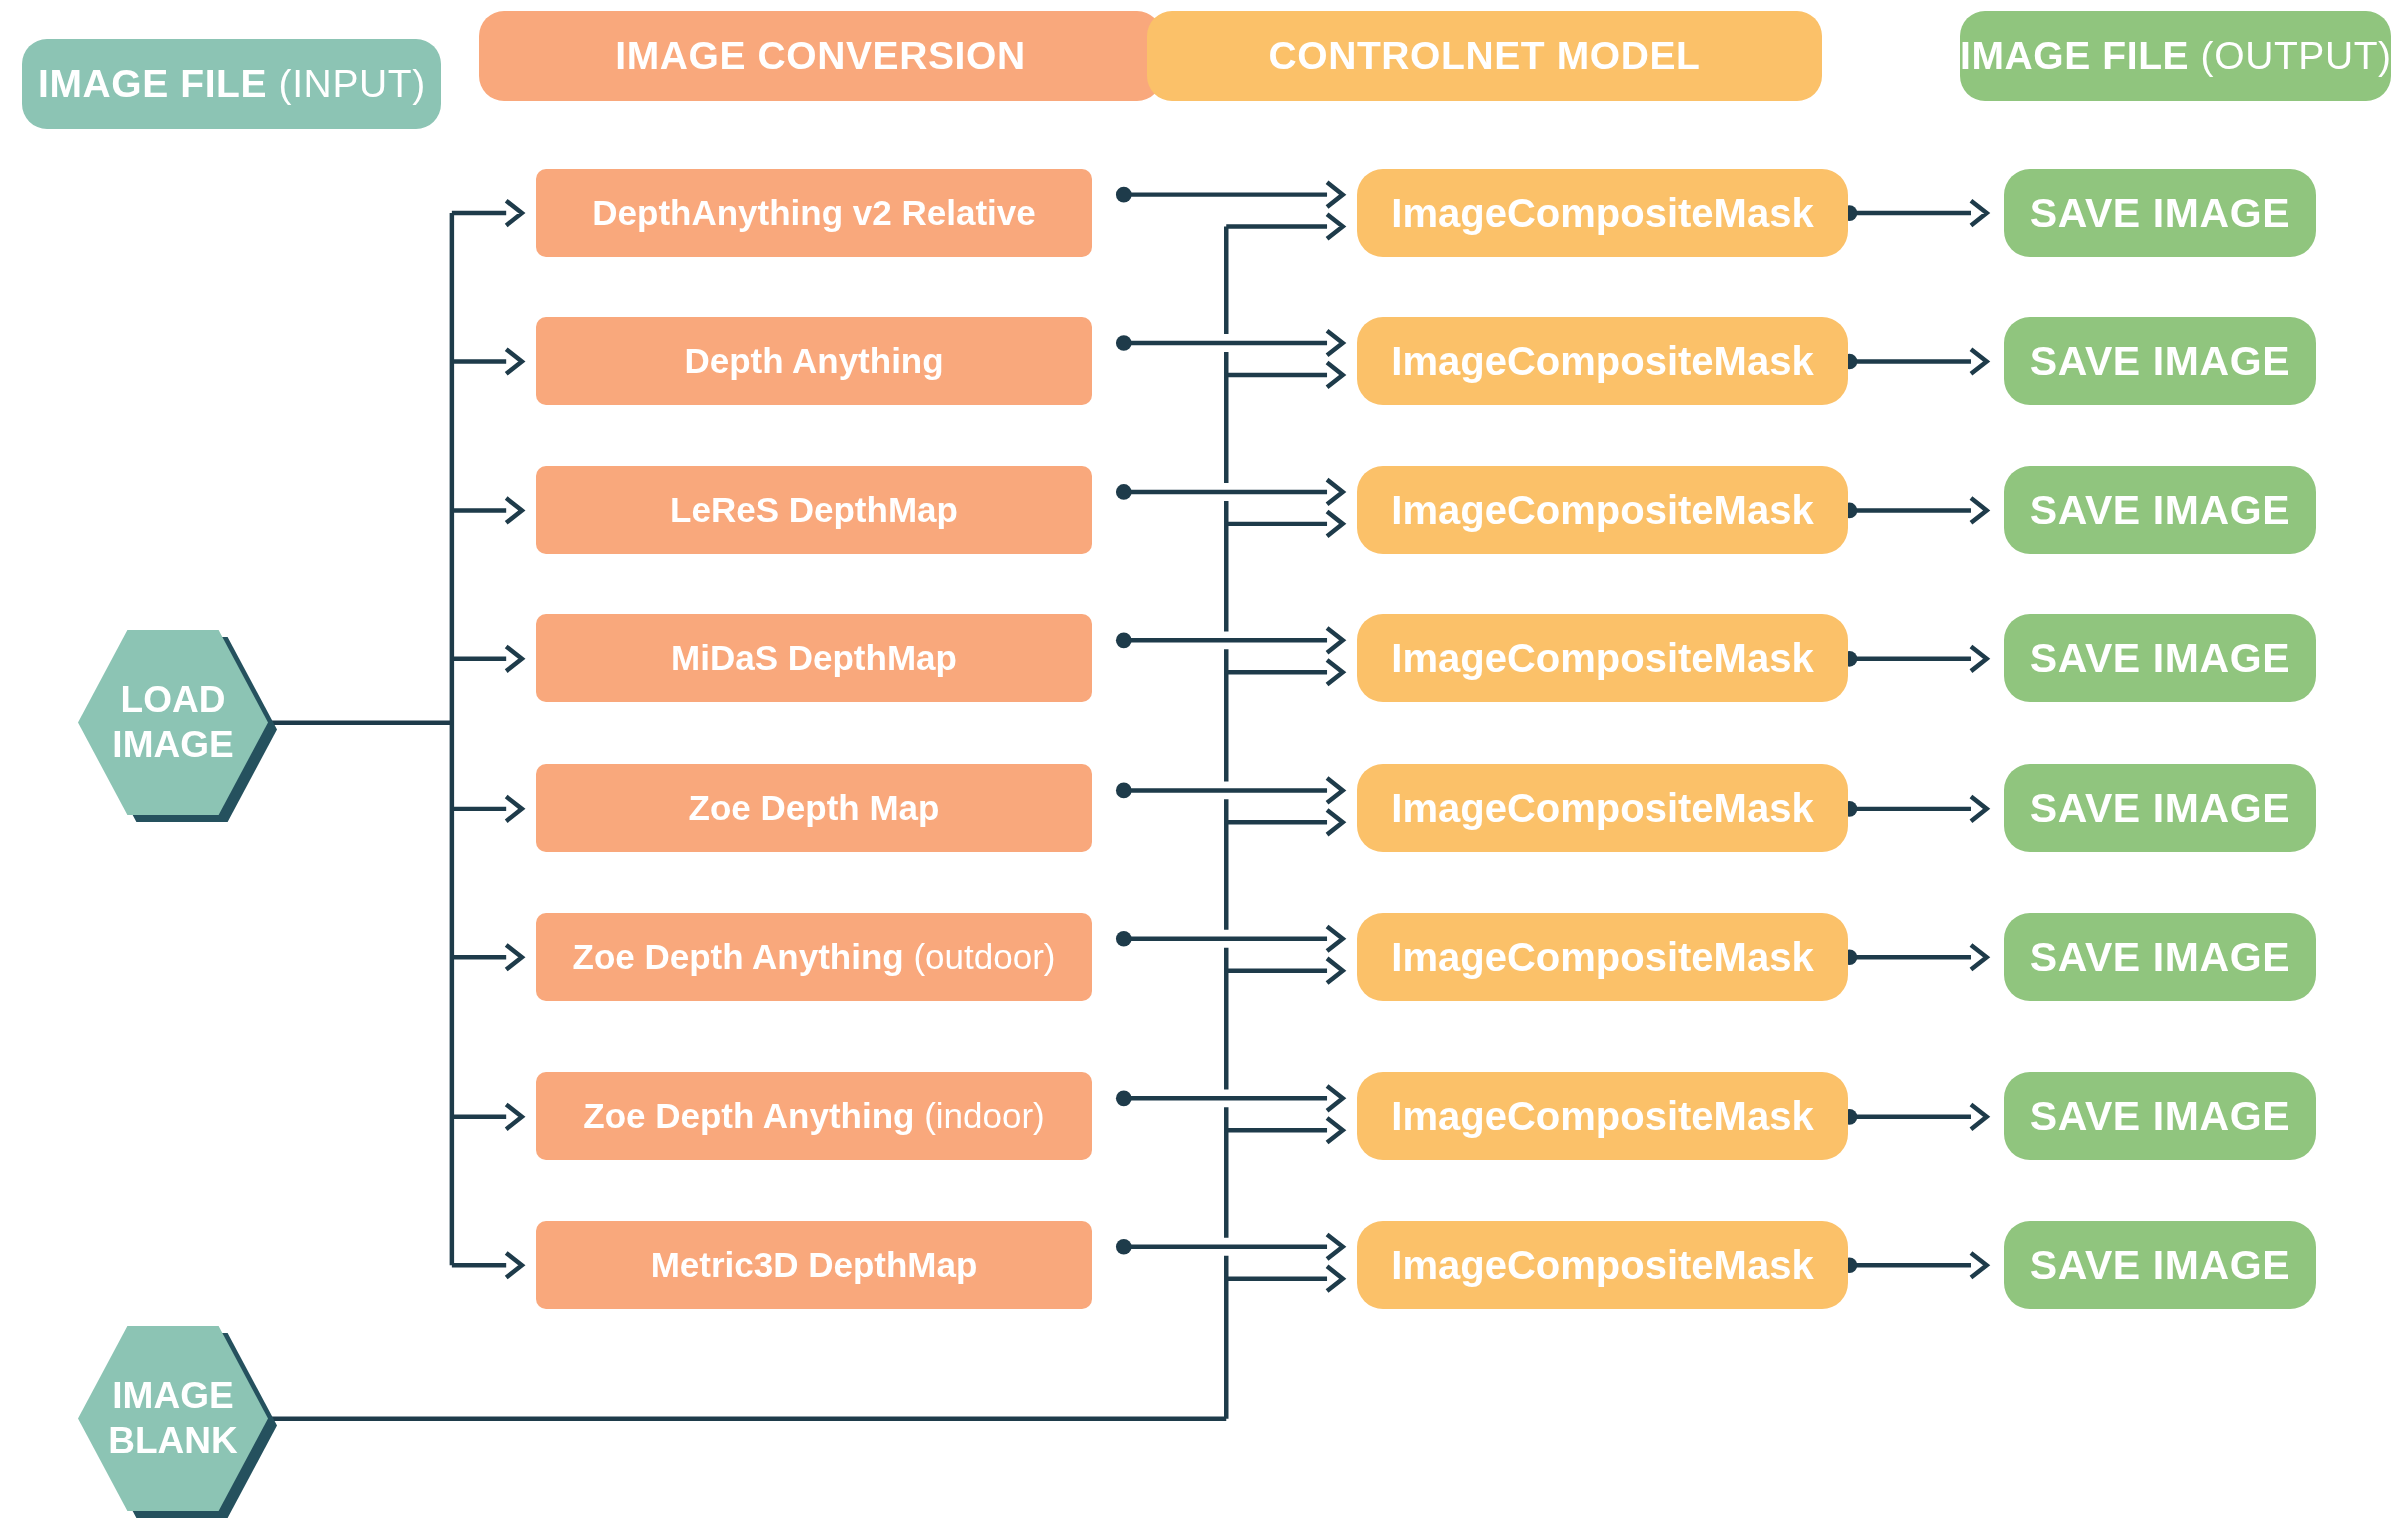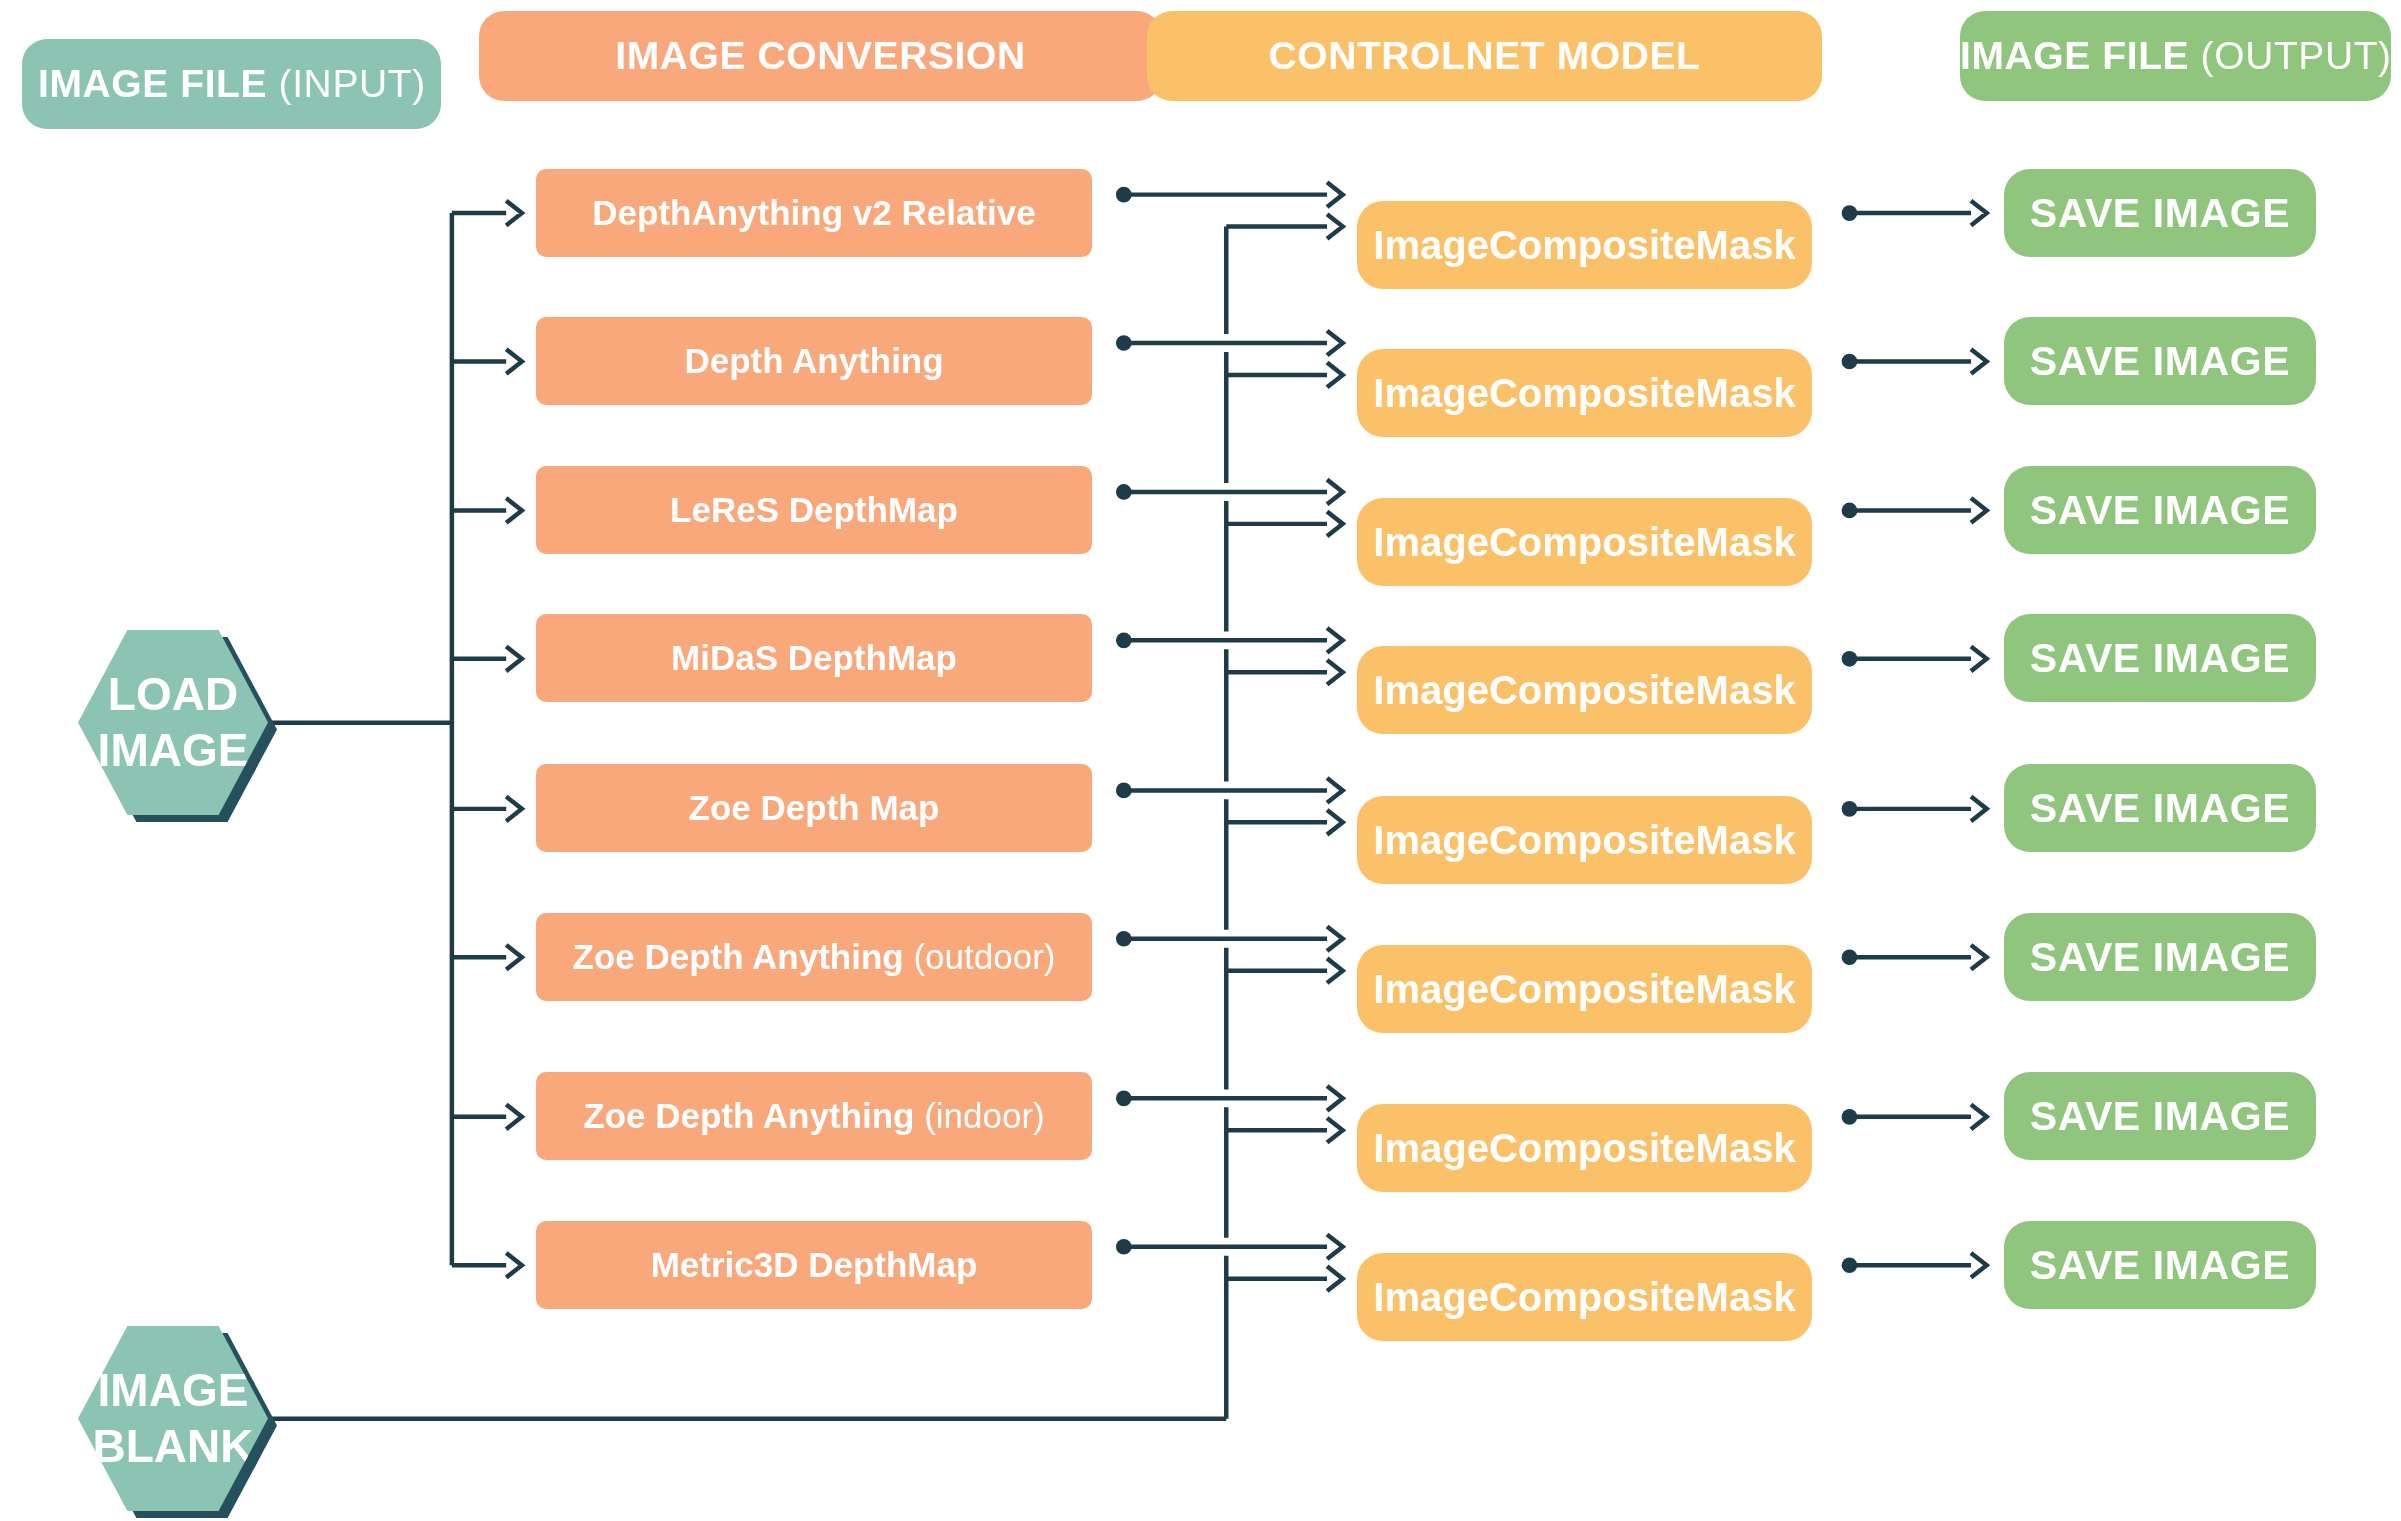--- a/index.html
+++ b/index.html
@@ -26,33 +26,33 @@
   .pill-output{left:1960px;width:431px;background:var(--green,#90C57E);}
 
   
   .hexwrap{position:absolute;width:190px;height:185px;filter:drop-shadow(9px 7.8px 0 var(--teal-shadow,#25515E));}
   .hexwrap.load{left:78px;top:630px;}
   .hexwrap.blank{left:78px;top:1326px;}
   .hex{
     width:190px;height:185px;background:var(--teal,#8CC4B4);
     clip-path:polygon(26% 0,74% 0,100% 50%,74% 100%,26% 100%,0 50%);
     display:flex;align-items:center;justify-content:center;
-    color:var(--text,#fff);font-weight:700;font-size:46px;line-height:1.2;
+    color:var(--text,#fff);font-weight:700;font-size:37px;line-height:1.2;
     text-align:center;white-space:pre-line;
   }
 
   
   .node{
     position:absolute;height:88px;border-radius:26px;
     color:var(--text,#fff);font-weight:700;text-align:center;
     line-height:88px;white-space:nowrap;
   }
   .conv{left:536px;width:556px;background:var(--salmon,#F9A87C);font-size:35px;border-radius:10px;}
   .conv .suffix{font-weight:400;}
-  .cn{left:1357px;width:455px;background:var(--yellow,#FBC169);font-size:40px;margin-top:32px;}
+  .cn{left:1357px;width:491px;background:var(--yellow,#FBC169);font-size:40px;}
   .save{left:2004px;width:312px;background:var(--green,#90C57E);font-size:41px;letter-spacing:0.6px;}
 
   .t0{top:169px}.t1{top:317px}.t2{top:466px}.t3{top:614px}
   .t4{top:764px}.t5{top:913px}.t6{top:1072px}.t7{top:1221px}
 </style>
 </head>
 <body>
 
 <div class="canvas">
 

